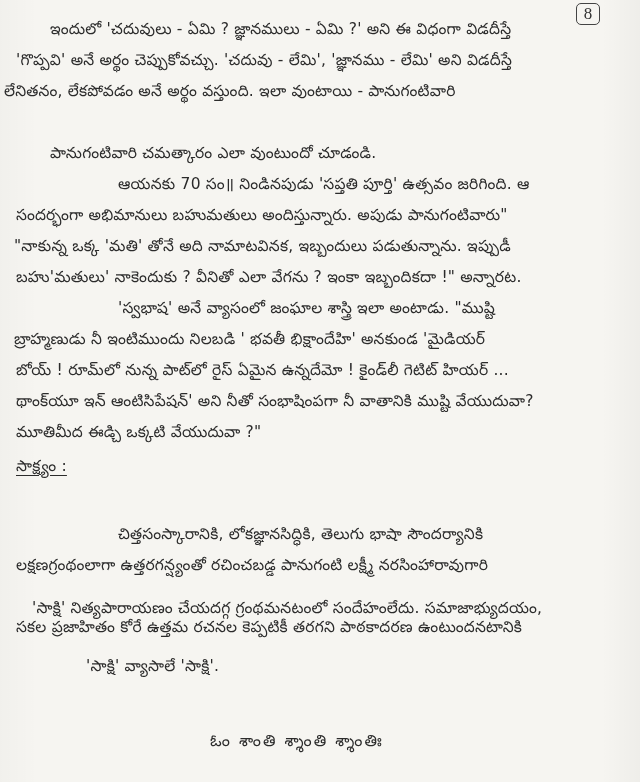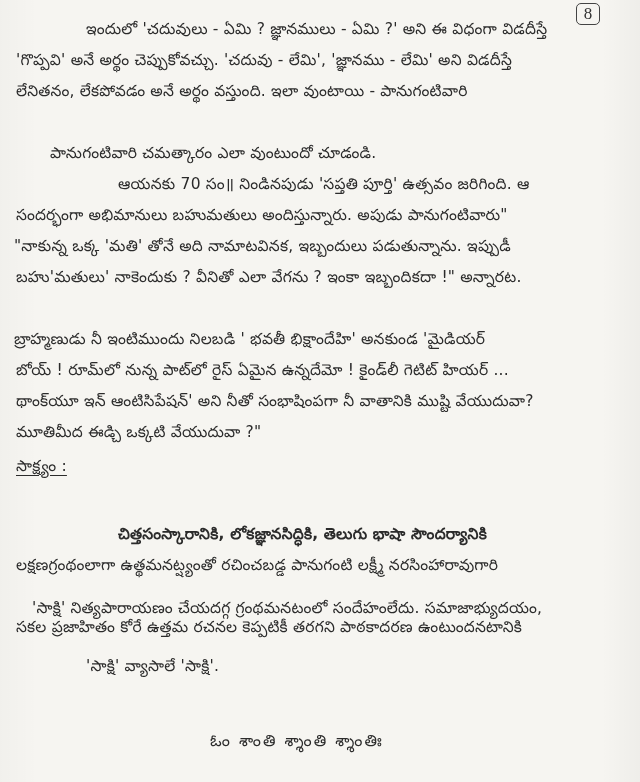--- a/index.html
+++ b/index.html
@@ -56,39 +56,40 @@
     letter-spacing: 2px;
   }
 </style>
 </head>
 <body>
 
 <div class="page">
 
   <div class="page-number">8</div>
 
-  <div class="line" style="top:18px; left:50px;margin-left:36px;">ఇందులో 'చదువులు - ఏమి ? జ్ఞానములు - ఏమి ?' అని ఈ విధంగా విడదీస్తే</div>
+  <div class="line" style="top:18px; left:50px;">ఇందులో 'చదువులు - ఏమి ? జ్ఞానములు - ఏమి ?' అని ఈ విధంగా విడదీస్తే</div>
   <div class="line" style="top:49px; left:16px;">'గొప్పవి' అనే అర్థం చెప్పుకోవచ్చు. 'చదువు - లేమి', 'జ్ఞానము - లేమి' అని విడదీస్తే</div>
-  <div class="line" style="top:80px; left:16px;">లేనితనం, లేకపోవడం అనే అర్థం వస్తుంది. ఇలా వుంటాయి - పానుగంటివారి</div>
+  <div class="line" style="top:80px; left:4px;">లేనితనం, లేకపోవడం అనే అర్థం వస్తుంది. ఇలా వుంటాయి - పానుగంటివారి</div>
 
   <div class="line" style="top:142px; left:50px;">పానుగంటివారి చమత్కారం ఎలా వుంటుందో చూడండి.</div>
 
   <div class="line" style="top:173px; left:118px;">ఆయనకు 70 సం॥ నిండినపుడు 'సప్తతి పూర్తి' ఉత్సవం జరిగింది. ఆ</div>
   <div class="line" style="top:204px; left:16px;">సందర్భంగా అభిమానులు బహుమతులు అందిస్తున్నారు. అపుడు పానుగంటివారు"</div>
   <div class="line" style="top:235px; left:14px;">"నాకున్న ఒక్క 'మతి' తోనే అది నామాటవినక, ఇబ్బందులు పడుతున్నాను. ఇప్పుడీ</div>
   <div class="line" style="top:266px; left:16px;">బహు'మతులు' నాకెందుకు ? వీనితో ఎలా వేగను ? ఇంకా ఇబ్బందికదా !" అన్నారట.</div>
 
+  <div class="line" style="top:297px; left:118px;">'స్వభాష'  అనే  వ్యాసంలో  జంఘాల  శాస్త్రి  ఇలా  అంటాడు.  "ముష్టి</div>
   <div class="line" style="top:328px; left:14px;">బ్రాహ్మణుడు నీ ఇంటిముందు నిలబడి ' భవతీ భిక్షాందేహి' అనకుండ 'మైడియర్</div>
   <div class="line" style="top:390px; left:16px;">థాంక్‌యూ ఇన్ ఆంటిసిపేషన్' అని నీతో సంభాషింపగా నీ వాతానికి ముష్టి వేయుదువా?</div>
   <div class="line" style="top:359px; left:16px;">బోయ్ ! రూమ్‌లో నున్న పాట్‌లో రైస్ ఏమైన ఉన్నదేమో ! కైండ్‌లీ గెటిట్ హియర్ ...</div>
   <div class="line" style="top:421px; left:16px;">మూతిమీద ఈడ్చి ఒక్కటి వేయుదువా ?"</div>
 
   <div class="line heading" style="top:455px; left:16px;text-decoration:underline;">సాక్ష్యం :</div>
 
-  <div class="line" style="top:523px; left:118px;font-weight:bold;">చిత్తసంస్కారానికి,  లోకజ్ఞానసిద్ధికి,  తెలుగు  భాషా  సౌందర్యానికి</div>
-  <div class="line" style="top:554px; left:16px;">లక్షణగ్రంథంలాగా ఉత్థమనట్ష్యంతో రచించబడ్డ పానుగంటి లక్ష్మీ నరసింహారావుగారి</div>
+  <div class="line" style="top:523px; left:118px;">చిత్తసంస్కారానికి,  లోకజ్ఞానసిద్ధికి,  తెలుగు  భాషా  సౌందర్యానికి</div>
+  <div class="line" style="top:554px; left:16px;">లక్షణగ్రంథంలాగా ఉత్తరగన్ష్యంతో రచించబడ్డ పానుగంటి లక్ష్మీ నరసింహారావుగారి</div>
   <div class="line" style="top:597px; left:16px;margin-left:16px;">'సాక్షి' నిత్యపారాయణం చేయదగ్గ గ్రంథమనటంలో సందేహంలేదు. సమాజాభ్యుదయం,</div>
   <div class="line" style="top:616px; left:16px;">సకల ప్రజాహితం కోరే ఉత్తమ రచనల కెప్పటికీ తరగని పాఠకాదరణ ఉంటుందనటానికి</div>
   <div class="line" style="top:655px; left:50px;margin-left:36px;">'సాక్షి' వ్యాసాలే 'సాక్షి'.</div>
 
   <div class="line closing" style="top:730px; left:210px;">ఓం శాంతి  శ్శాంతి  శ్శాంతిః</div>
 
 </div>
 
 </body></html>

